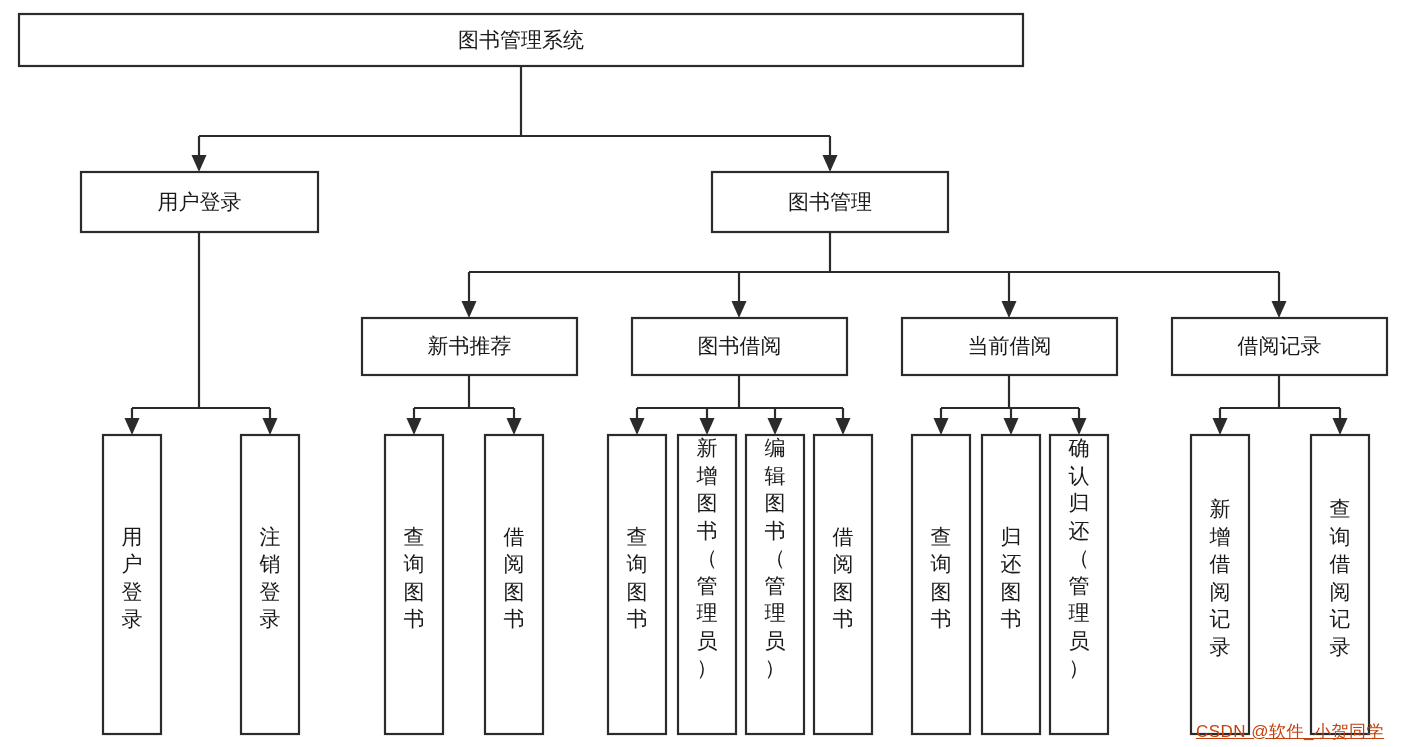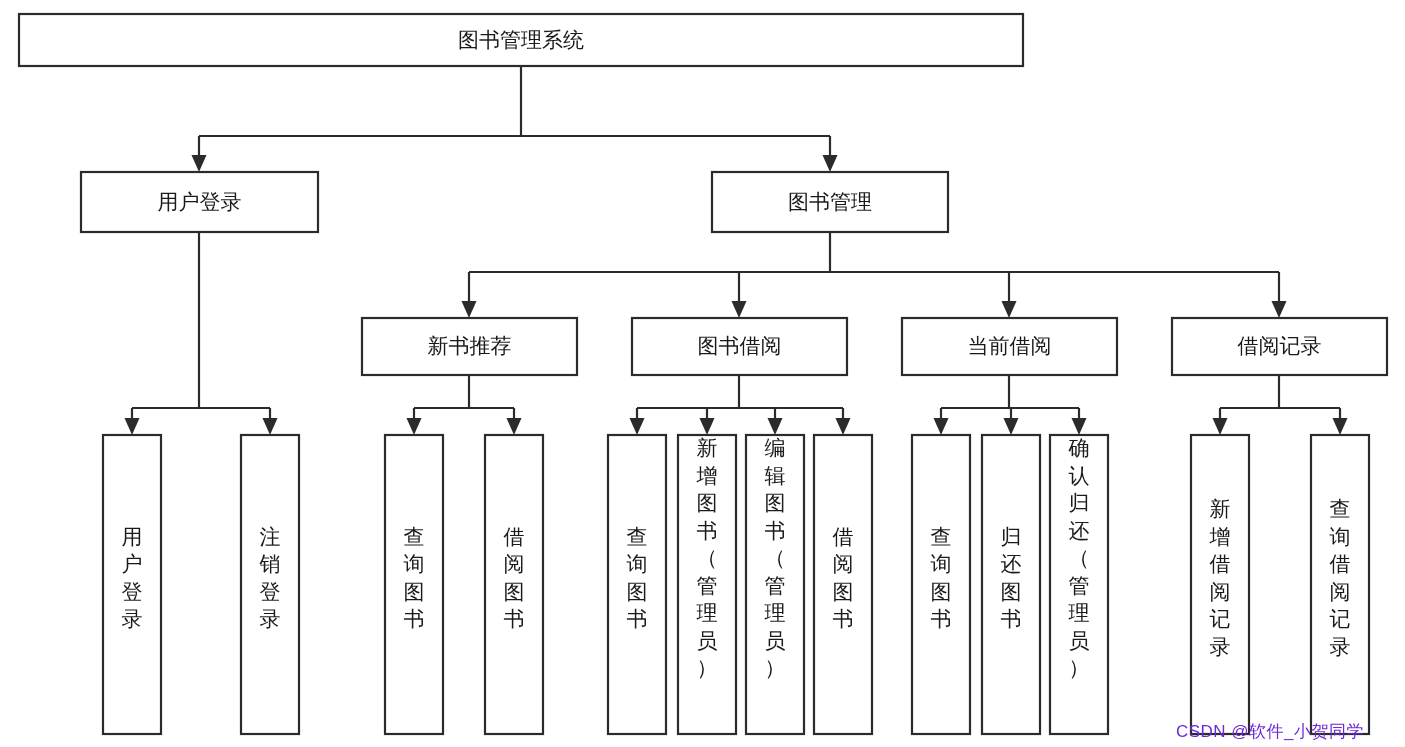--- a/index.html
+++ b/index.html
@@ -51,28 +51,29 @@
     dominant-baseline: middle;
   }
   .node-label-vertical {
     fill: #1a1a1a;
     font-family: "Liberation Sans", "DejaVu Sans", sans-serif;
     font-size: 21px;
     text-anchor: middle;
   }
   .watermark-text {
     position: absolute;
-    right: 20px;
+    right: 0;
     bottom: 4px;
-    color: #6d28d9;
+    color: #c2410c;
     font-size: 17px;
     font-family: "Liberation Sans", "DejaVu Sans", sans-serif;
     white-space: nowrap;
     letter-spacing: 0.5px;
     pointer-events: none;
+    text-decoration: underline;
   }
 </style>
 </head>
 <body>
 
 <div id="diagram-root">
   <svg id="diagram-svg" viewBox="0 0 1405 747">
     <g id="connectors-layer">
         <g>
           <line x1="521" y1="66" x2="521" y2="136" class="connector"></line>

